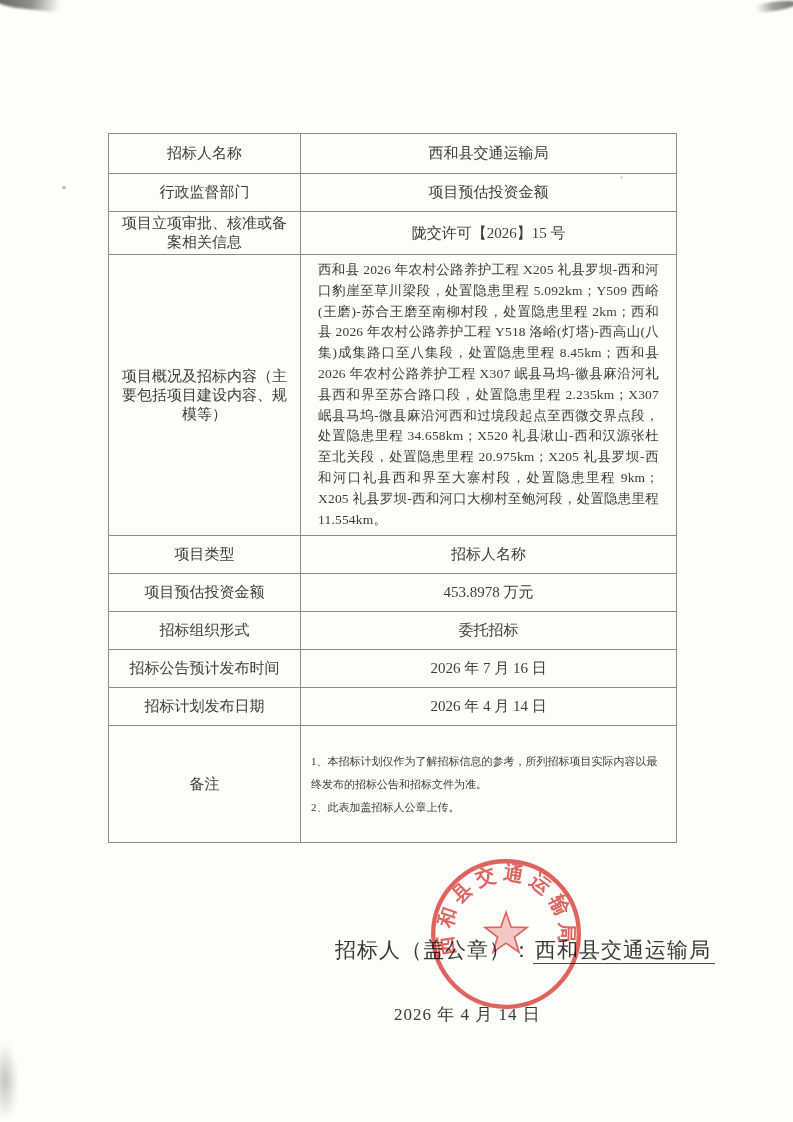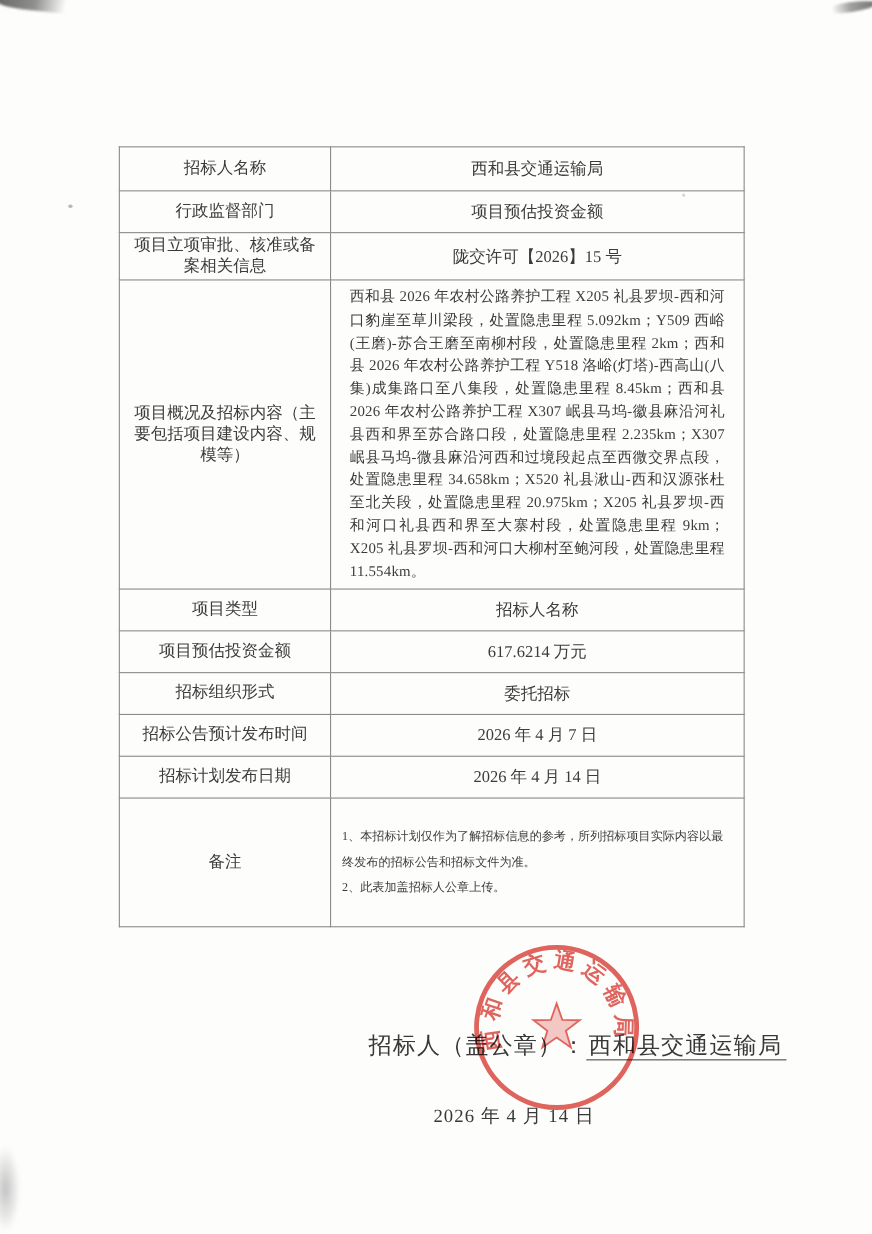--- a/index.html
+++ b/index.html
@@ -122,29 +122,29 @@
       <tr class="r-overview">
         <td class="lbl">项目概况及招标内容（主要包括项目建设内容、规模等）</td>
         <td class="val">西和县 2026 年农村公路养护工程 X205 礼县罗坝-西和河口豹崖至草川梁段，处置隐患里程 5.092km；Y509 西峪(王磨)-苏合王磨至南柳村段，处置隐患里程 2km；西和县 2026 年农村公路养护工程 Y518 洛峪(灯塔)-西高山(八集)成集路口至八集段，处置隐患里程 8.45km；西和县 2026 年农村公路养护工程 X307 岷县马坞-徽县麻沿河礼县西和界至苏合路口段，处置隐患里程 2.235km；X307 岷县马坞-微县麻沿河西和过境段起点至西微交界点段，处置隐患里程 34.658km；X520 礼县湫山-西和汉源张杜至北关段，处置隐患里程 20.975km；X205 礼县罗坝-西和河口礼县西和界至大寨村段，处置隐患里程 9km；X205 礼县罗坝-西和河口大柳村至鲍河段，处置隐患里程 11.554km。</td>
       </tr>
       <tr class="r-simple">
         <td class="lbl">项目类型</td>
         <td class="val">招标人名称</td>
       </tr>
       <tr class="r-simple">
         <td class="lbl">项目预估投资金额</td>
-        <td class="val">617.6214 万元</td>
+        <td class="val">453.8978 万元</td>
       </tr>
       <tr class="r-simple">
         <td class="lbl">招标组织形式</td>
         <td class="val">委托招标</td>
       </tr>
       <tr class="r-simple">
         <td class="lbl">招标公告预计发布时间</td>
-        <td class="val">2026 年 4 月 7 日</td>
+        <td class="val">2026 年 7 月 16 日</td>
       </tr>
       <tr class="r-simple">
         <td class="lbl">招标计划发布日期</td>
         <td class="val">2026 年 4 月 14 日</td>
       </tr>
       <tr class="r-remarks">
         <td class="lbl">备注</td>
         <td class="val">1、本招标计划仅作为了解招标信息的参考，所列招标项目实际内容以最终发布的招标公告和招标文件为准。
 2、此表加盖招标人公章上传。</td>
       </tr>

